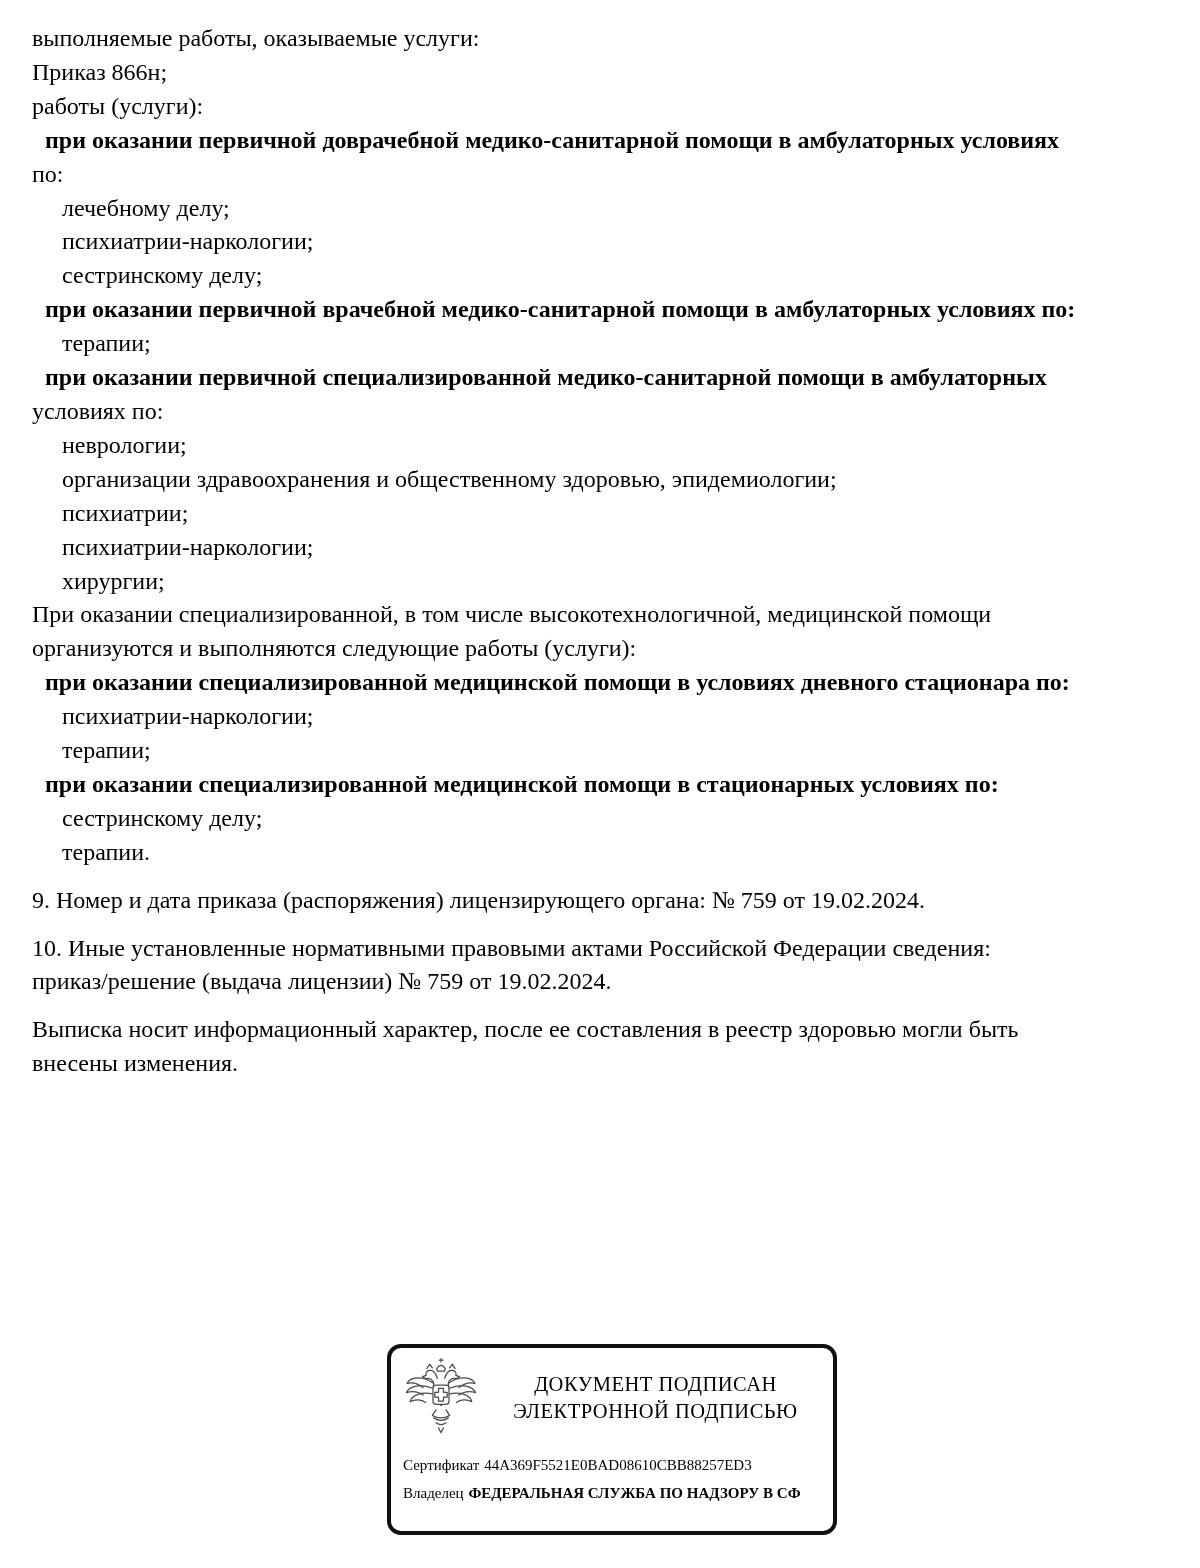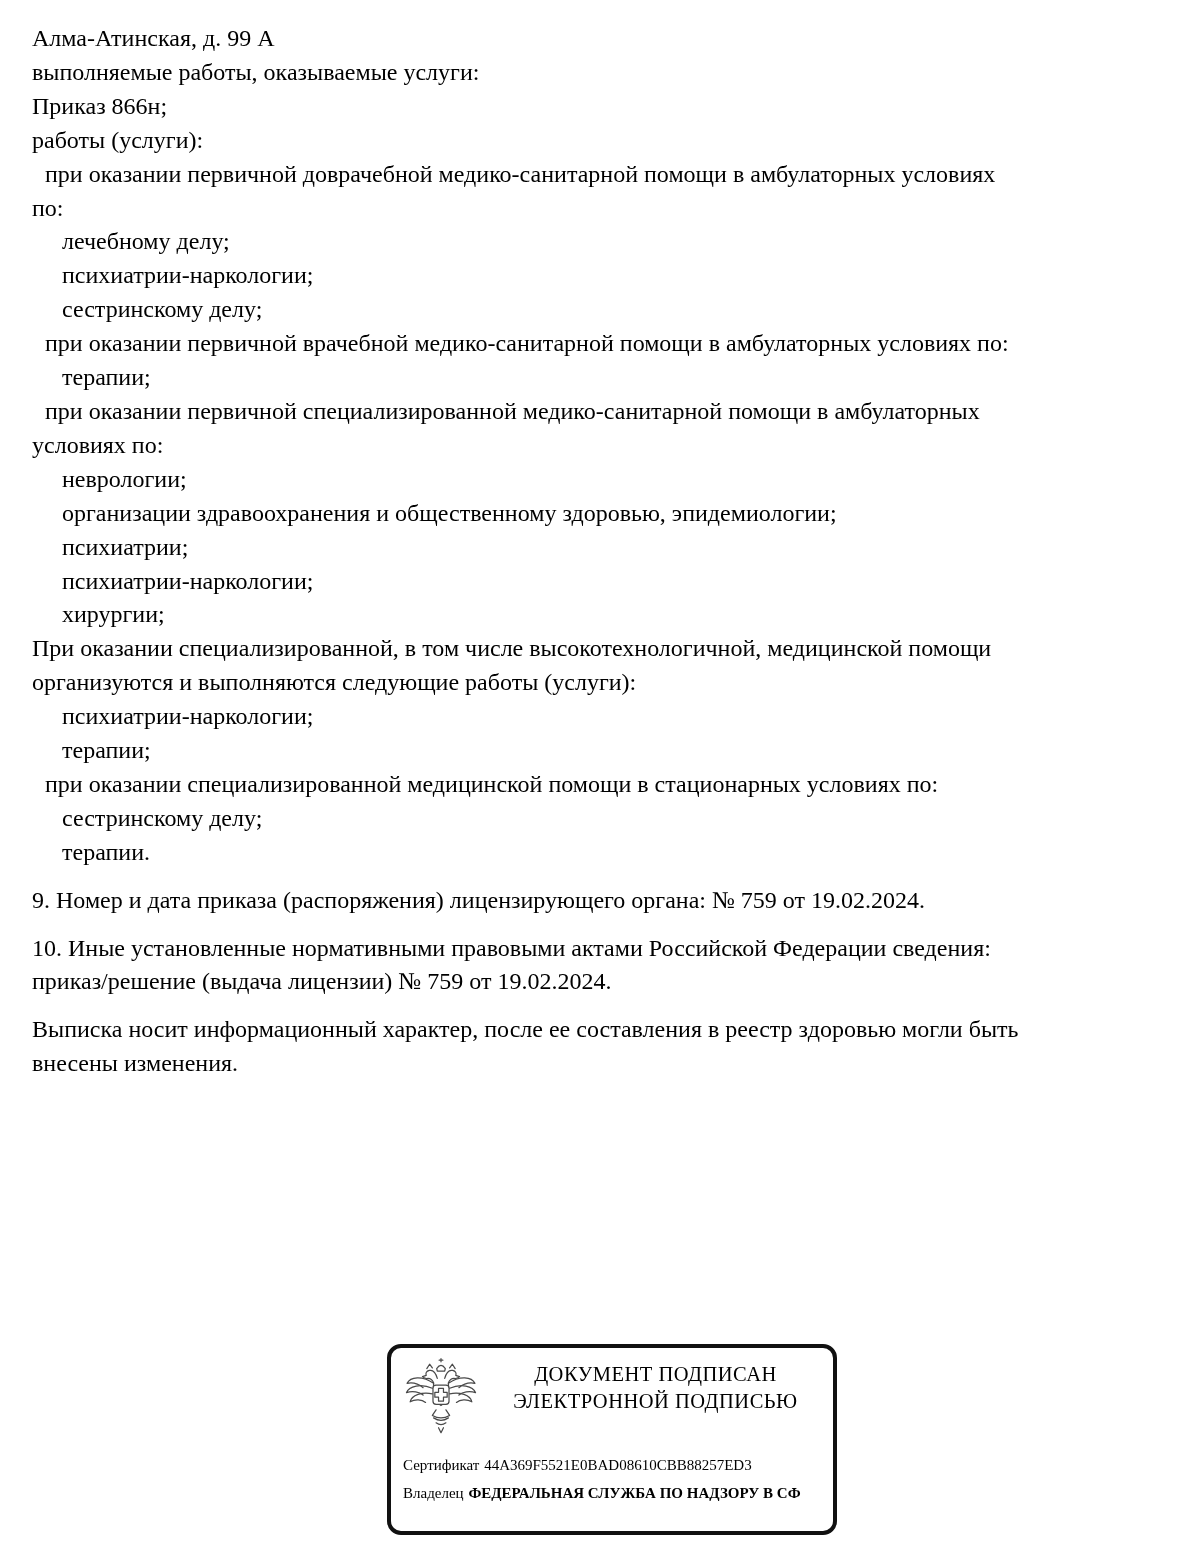--- a/index.html
+++ b/index.html
@@ -17,21 +17,21 @@
     width: 1200px;
     height: 1568px;
     padding: 22px 26px 0 32px;
     position: relative;
   }
   .line {
     line-height: 33.9px;
     white-space: nowrap;
   }
   .indent-0 { padding-left: 0; }
-  .indent-1 { padding-left: 13px; }
+  .indent-1 { padding-left: 13px; font-weight: bold; }
   .indent-2 { padding-left: 30px; }
   .para { margin-top: 14px; }
 
   
   .stamp {
     position: absolute;
     left: 387px;
     top: 1344px;
     width: 450px;
     height: 191px;
@@ -47,21 +47,21 @@
   }
   .emblem {
     flex: 0 0 auto;
     margin: 8px 0 0 13px;
     width: 74px;
     height: 88px;
   }
   .stamp-title {
     flex: 1 1 auto;
     text-align: center;
-    padding-top: 13px;
+    padding-top: 23px;
     font-size: 20.5px;
     line-height: 26.5px;
     letter-spacing: 0.5px;
   }
   .stamp-details {
     padding: 2px 8px 6px 12px;
     font-size: 15px;
   }
   .detail {
     line-height: 27.5px;
@@ -69,40 +69,40 @@
   }
   .detail .lbl { margin-right: 0.32em; }
   .owner-name { font-weight: bold; }
 </style>
 </head>
 <body>
 
 <div class="page">
 
   <div>
-      <div class="line indent-0">Алма-Атинская, д. 99 А</div>
       <div class="line indent-0">выполняемые работы, оказываемые услуги:</div>
       <div class="line indent-0">Приказ 866н;</div>
       <div class="line indent-0">работы (услуги):</div>
       <div class="line indent-1">при оказании первичной доврачебной медико-санитарной помощи в амбулаторных условиях</div>
       <div class="line indent-0">по:</div>
       <div class="line indent-2">лечебному делу;</div>
       <div class="line indent-2">психиатрии-наркологии;</div>
       <div class="line indent-2">сестринскому делу;</div>
       <div class="line indent-1">при оказании первичной врачебной медико-санитарной помощи в амбулаторных условиях по:</div>
       <div class="line indent-2">терапии;</div>
       <div class="line indent-1">при оказании первичной специализированной медико-санитарной помощи в амбулаторных</div>
       <div class="line indent-0">условиях по:</div>
       <div class="line indent-2">неврологии;</div>
       <div class="line indent-2">организации здравоохранения и общественному здоровью, эпидемиологии;</div>
       <div class="line indent-2">психиатрии;</div>
       <div class="line indent-2">психиатрии-наркологии;</div>
       <div class="line indent-2">хирургии;</div>
       <div class="line indent-0">При оказании специализированной, в том числе высокотехнологичной, медицинской помощи</div>
       <div class="line indent-0">организуются и выполняются следующие работы (услуги):</div>
+      <div class="line indent-1">при оказании специализированной медицинской помощи в условиях дневного стационара по:</div>
       <div class="line indent-2">психиатрии-наркологии;</div>
       <div class="line indent-2">терапии;</div>
       <div class="line indent-1">при оказании специализированной медицинской помощи в стационарных условиях по:</div>
       <div class="line indent-2">сестринскому делу;</div>
       <div class="line indent-2">терапии.</div>
     </div>
 
   <div class="para">
       <div class="line indent-0">9. Номер и дата приказа (распоряжения) лицензирующего органа: № 759 от 19.02.2024.</div>
     </div>

